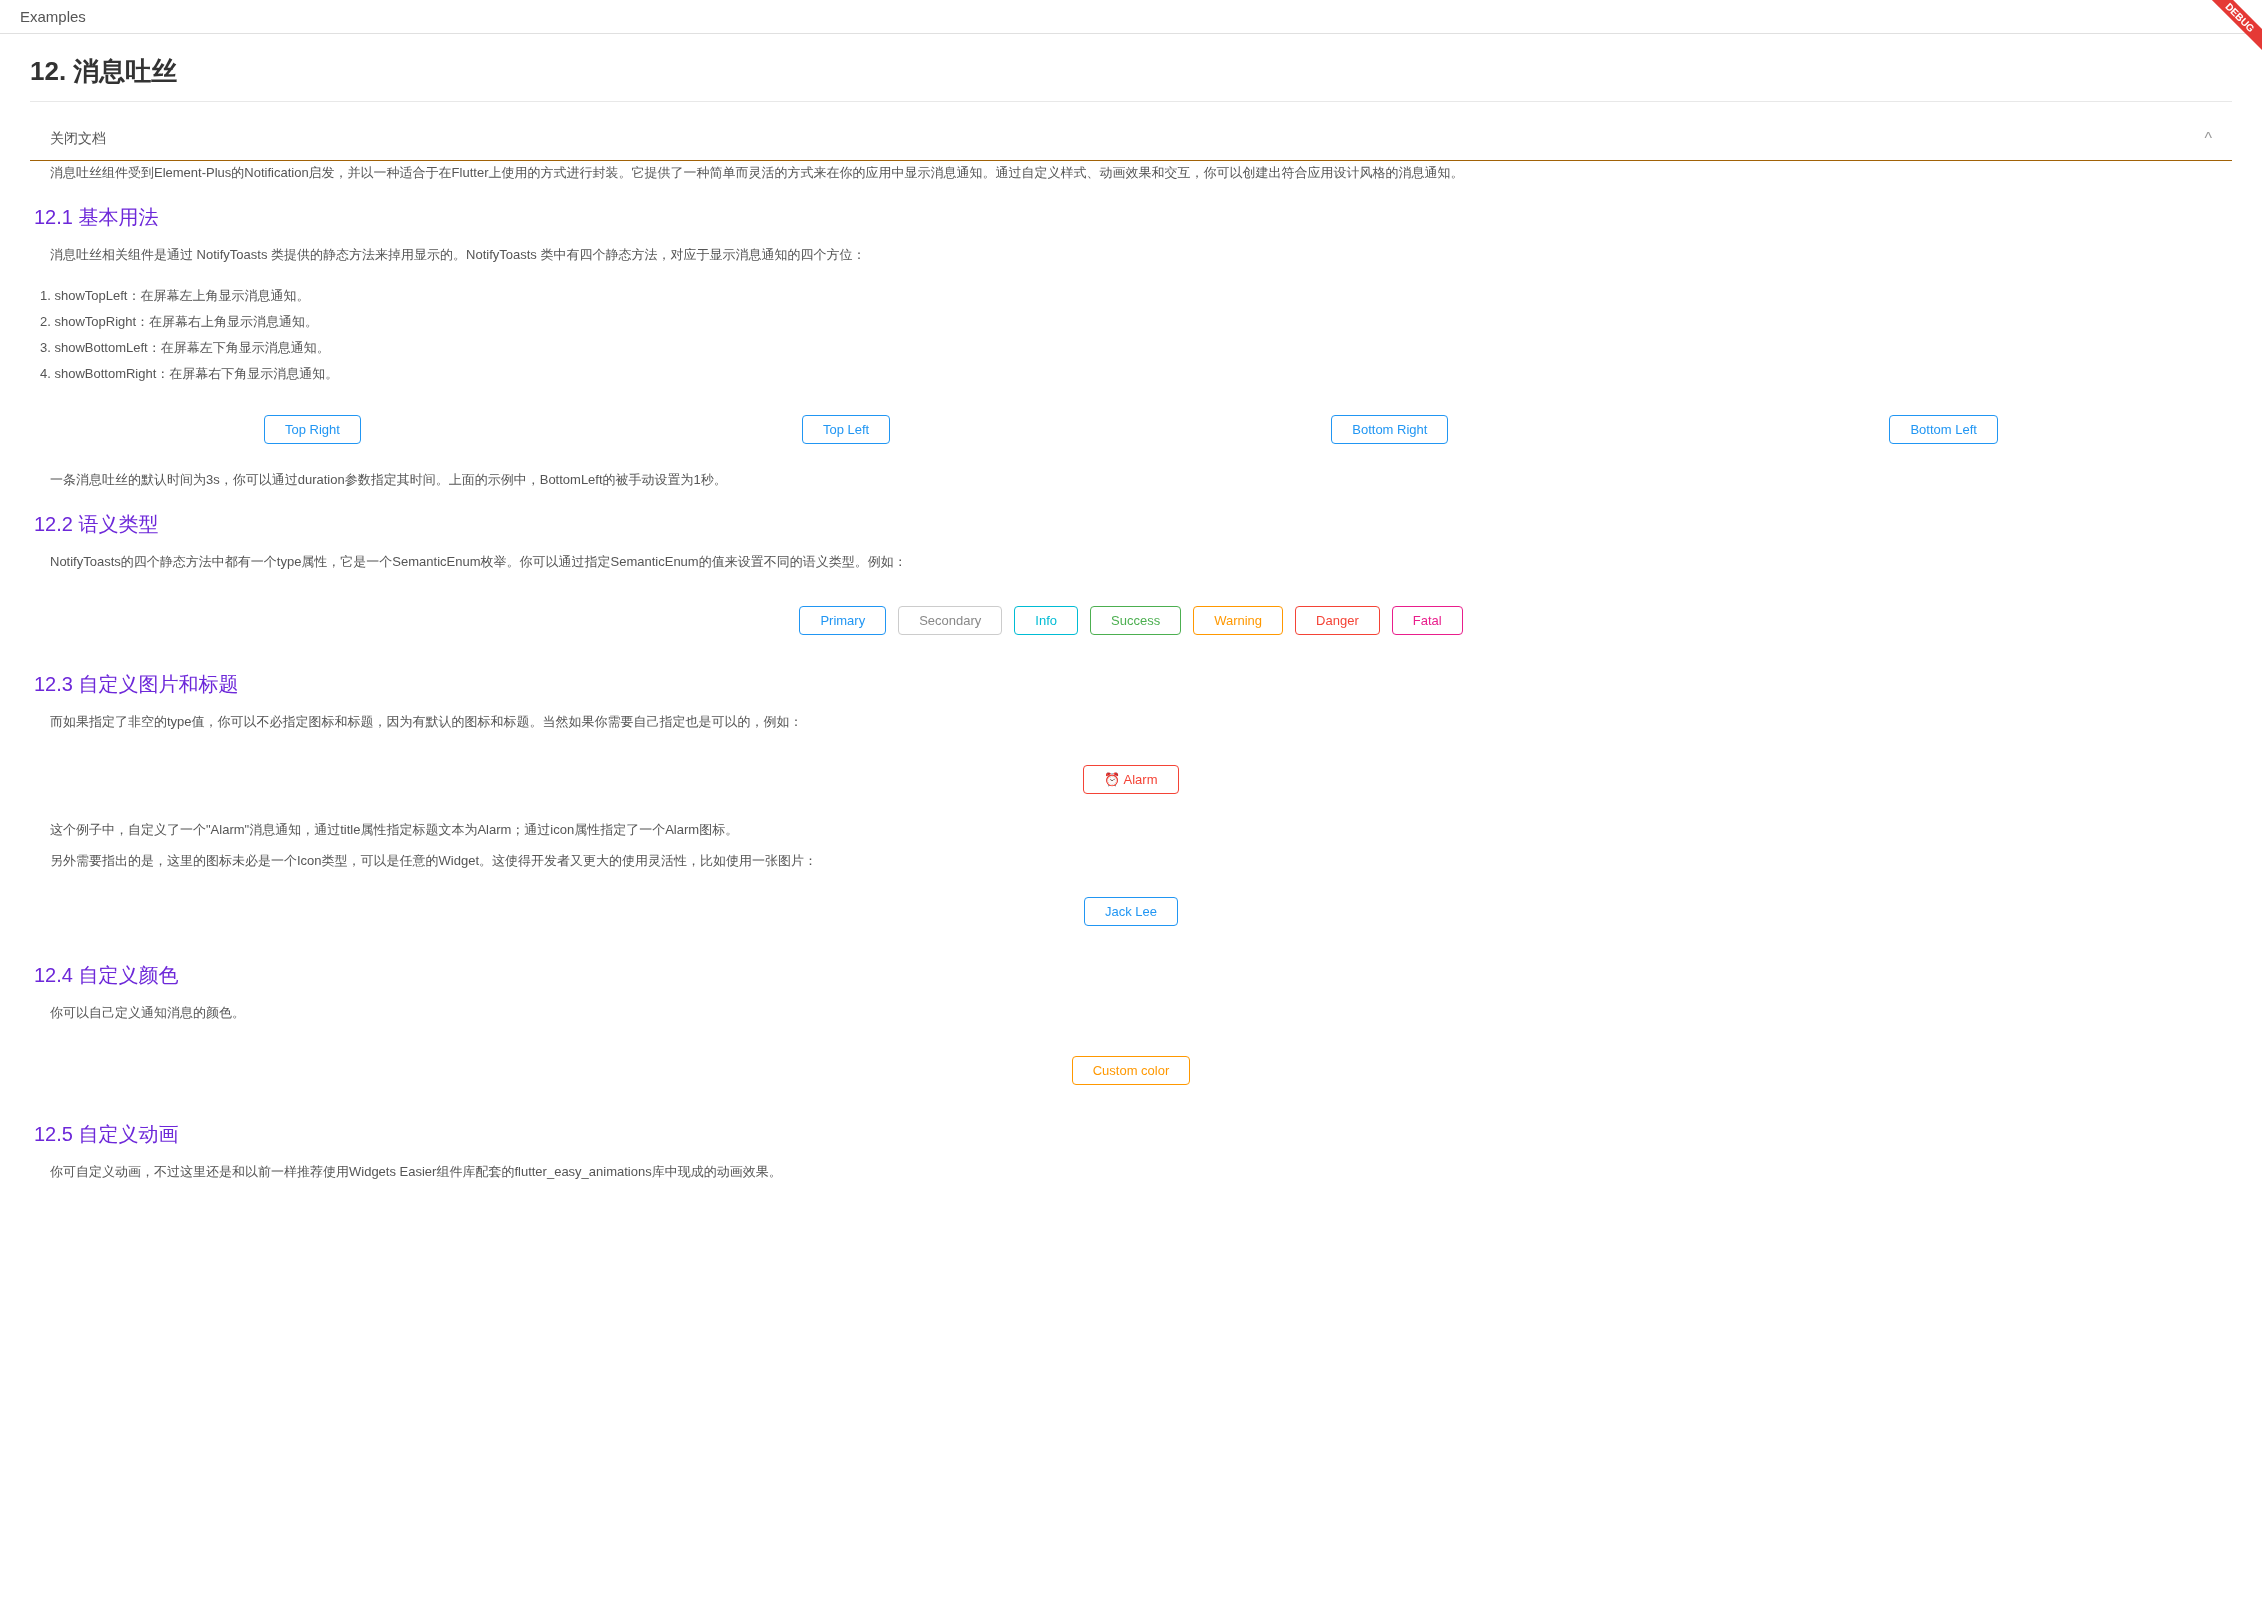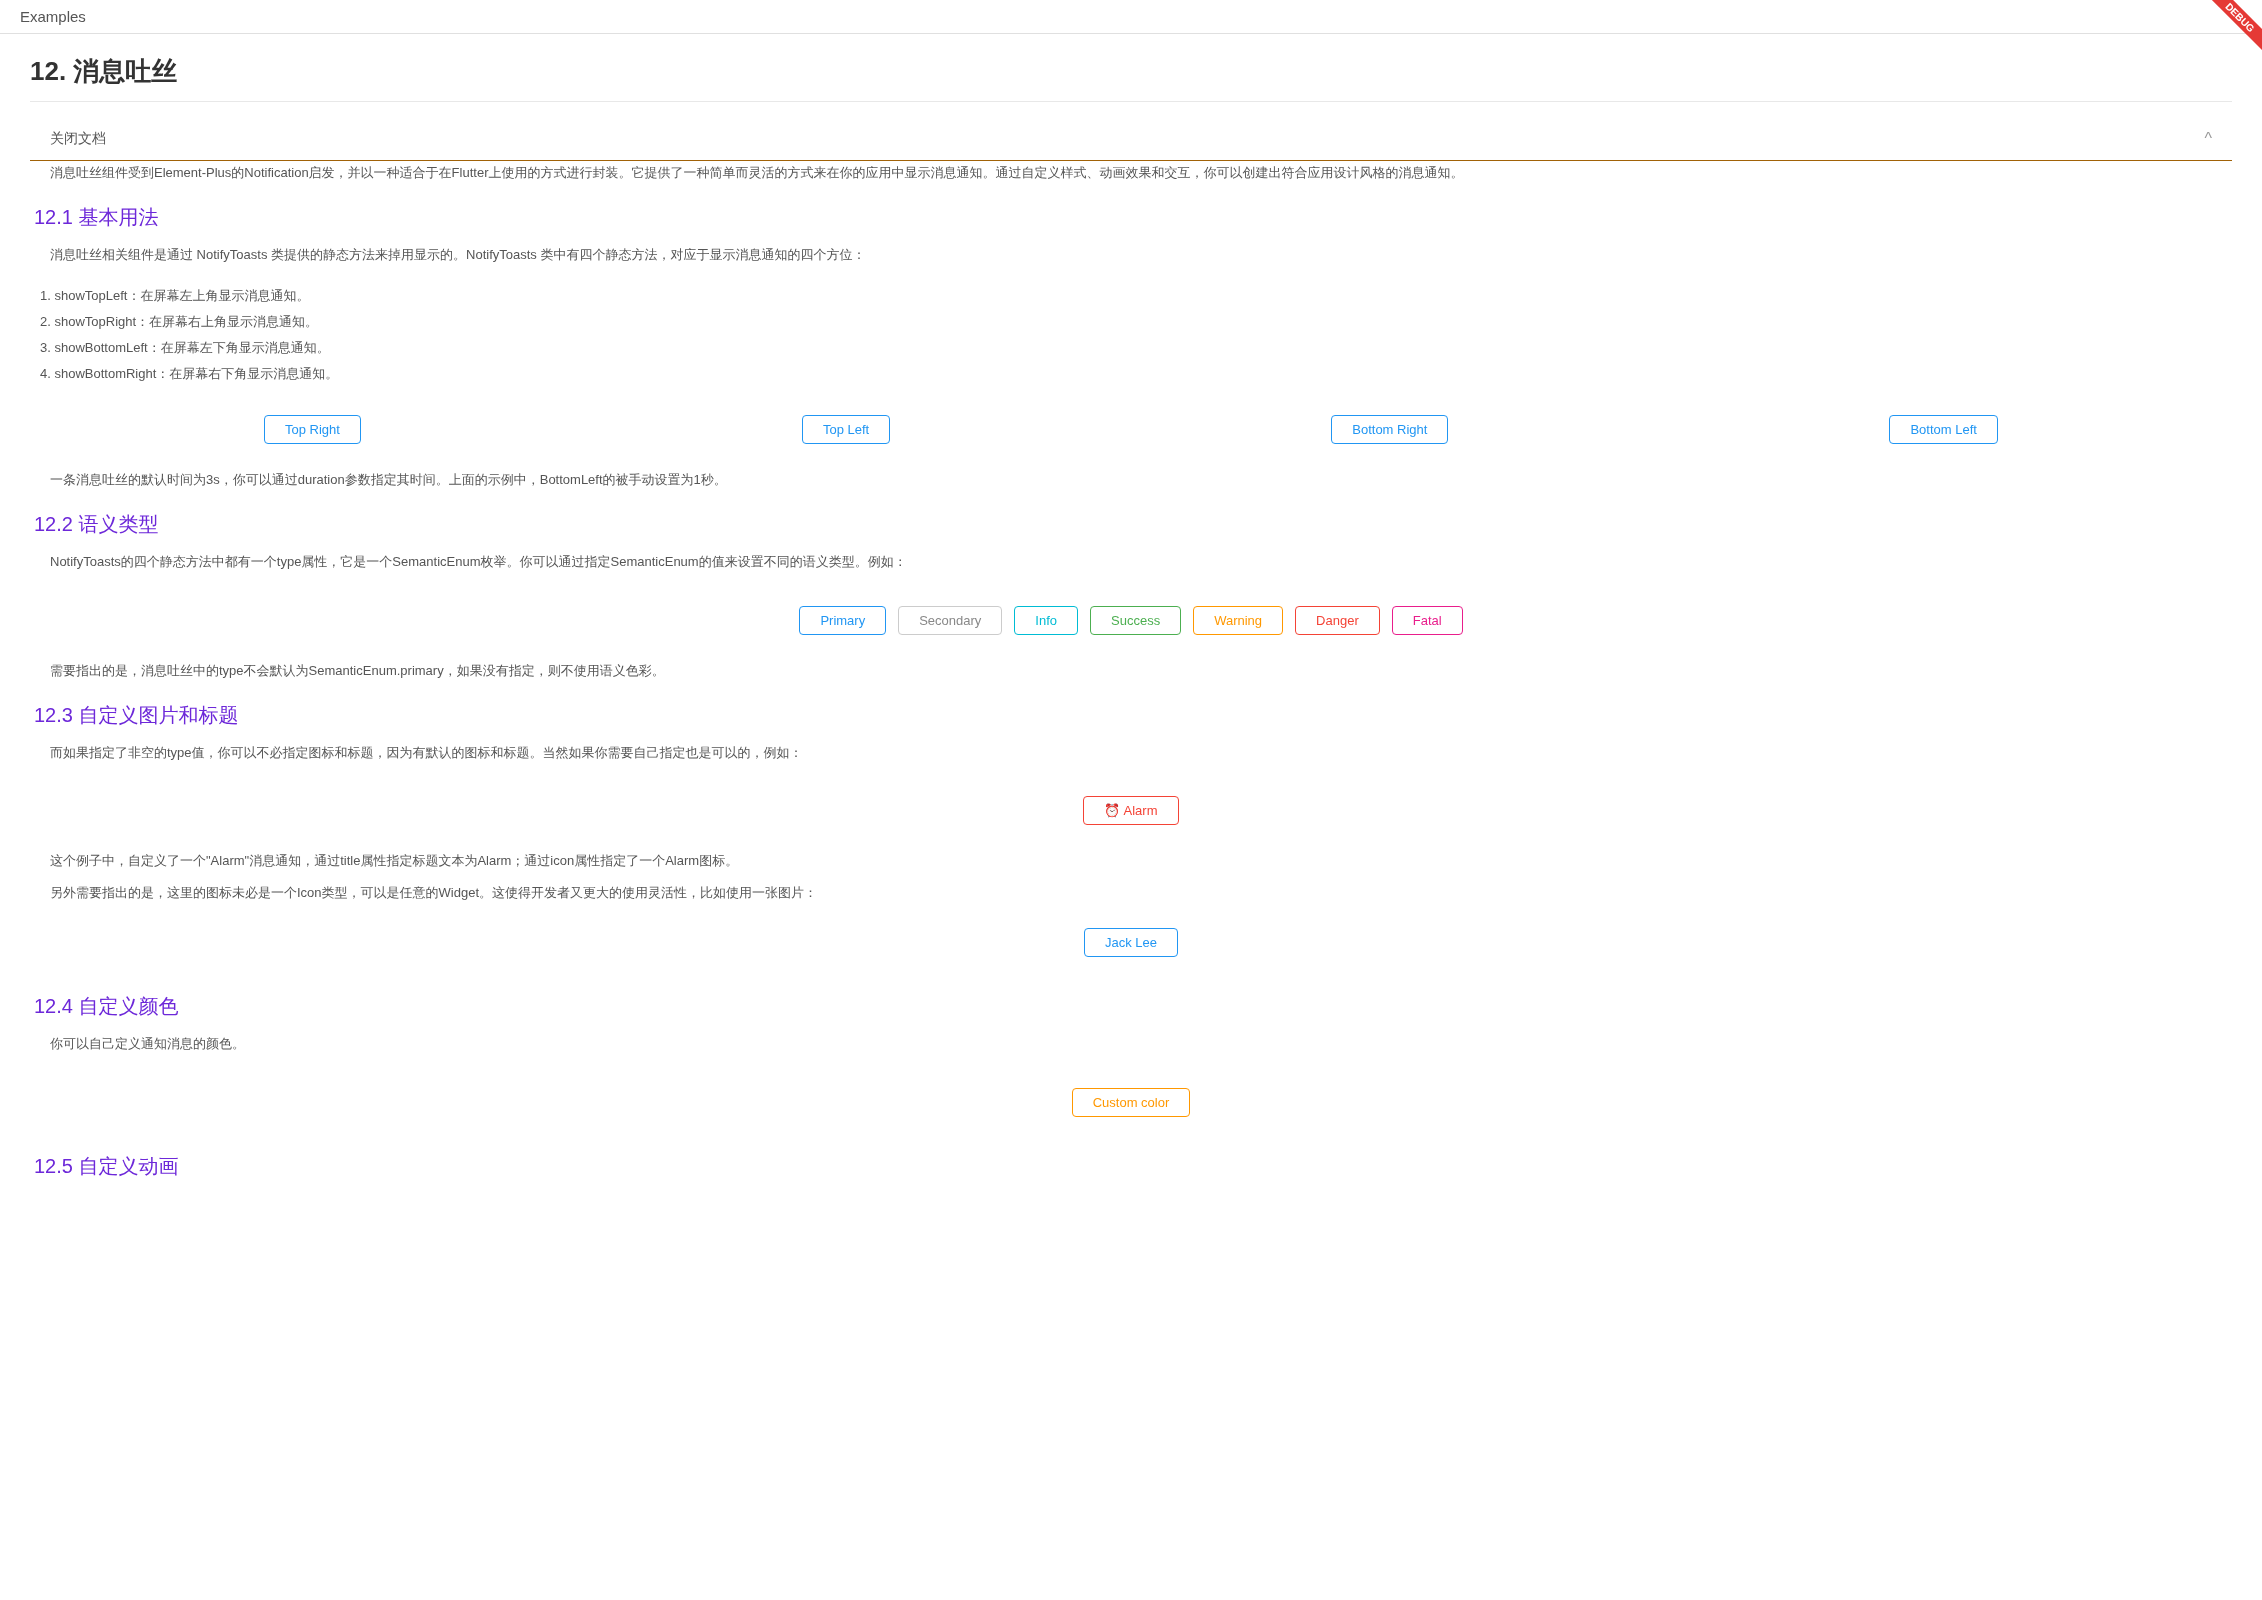--- a/index.html
+++ b/index.html
@@ -267,21 +267,20 @@
       <div class="semantic-button-row">
         <button class="btn btn-primary">Primary</button>
         <button class="btn btn-secondary">Secondary</button>
         <button class="btn btn-info">Info</button>
         <button class="btn btn-success">Success</button>
         <button class="btn btn-warning">Warning</button>
         <button class="btn btn-danger">Danger</button>
         <button class="btn btn-fatal">Fatal</button>
       </div>
 
-      <div class="note-text">需要指出的是，消息吐丝中的type不会默认为SemanticEnum.primary，如果没有指定，则不使用语义色彩。</div>
 
       <div class="sub-section-title">12.3 自定义图片和标题</div>
       <div class="desc-text">而如果指定了非空的type值，你可以不必指定图标和标题，因为有默认的图标和标题。当然如果你需要自己指定也是可以的，例如：</div>
 
       <div class="centered-button-row">
         <button class="btn btn-alarm">
           <span>⏰</span>
           <span>Alarm</span>
         </button>
       </div>
@@ -294,16 +293,17 @@
       </div>
 
       <div class="sub-section-title">12.4 自定义颜色</div>
       <div class="desc-text">你可以自己定义通知消息的颜色。</div>
 
       <div class="centered-button-row">
         <button class="btn btn-custom">Custom color</button>
       </div>
 
       <div class="sub-section-title">12.5 自定义动画</div>
+      <div class="desc-text">你可自定义动画，不过这里还是和以前一样推荐使用Widgets Easier组件库配套的flutter_easy_animations库中现成的动画效果。</div>
 
     </div>
   </div>
 </div>
 
 </body></html>

